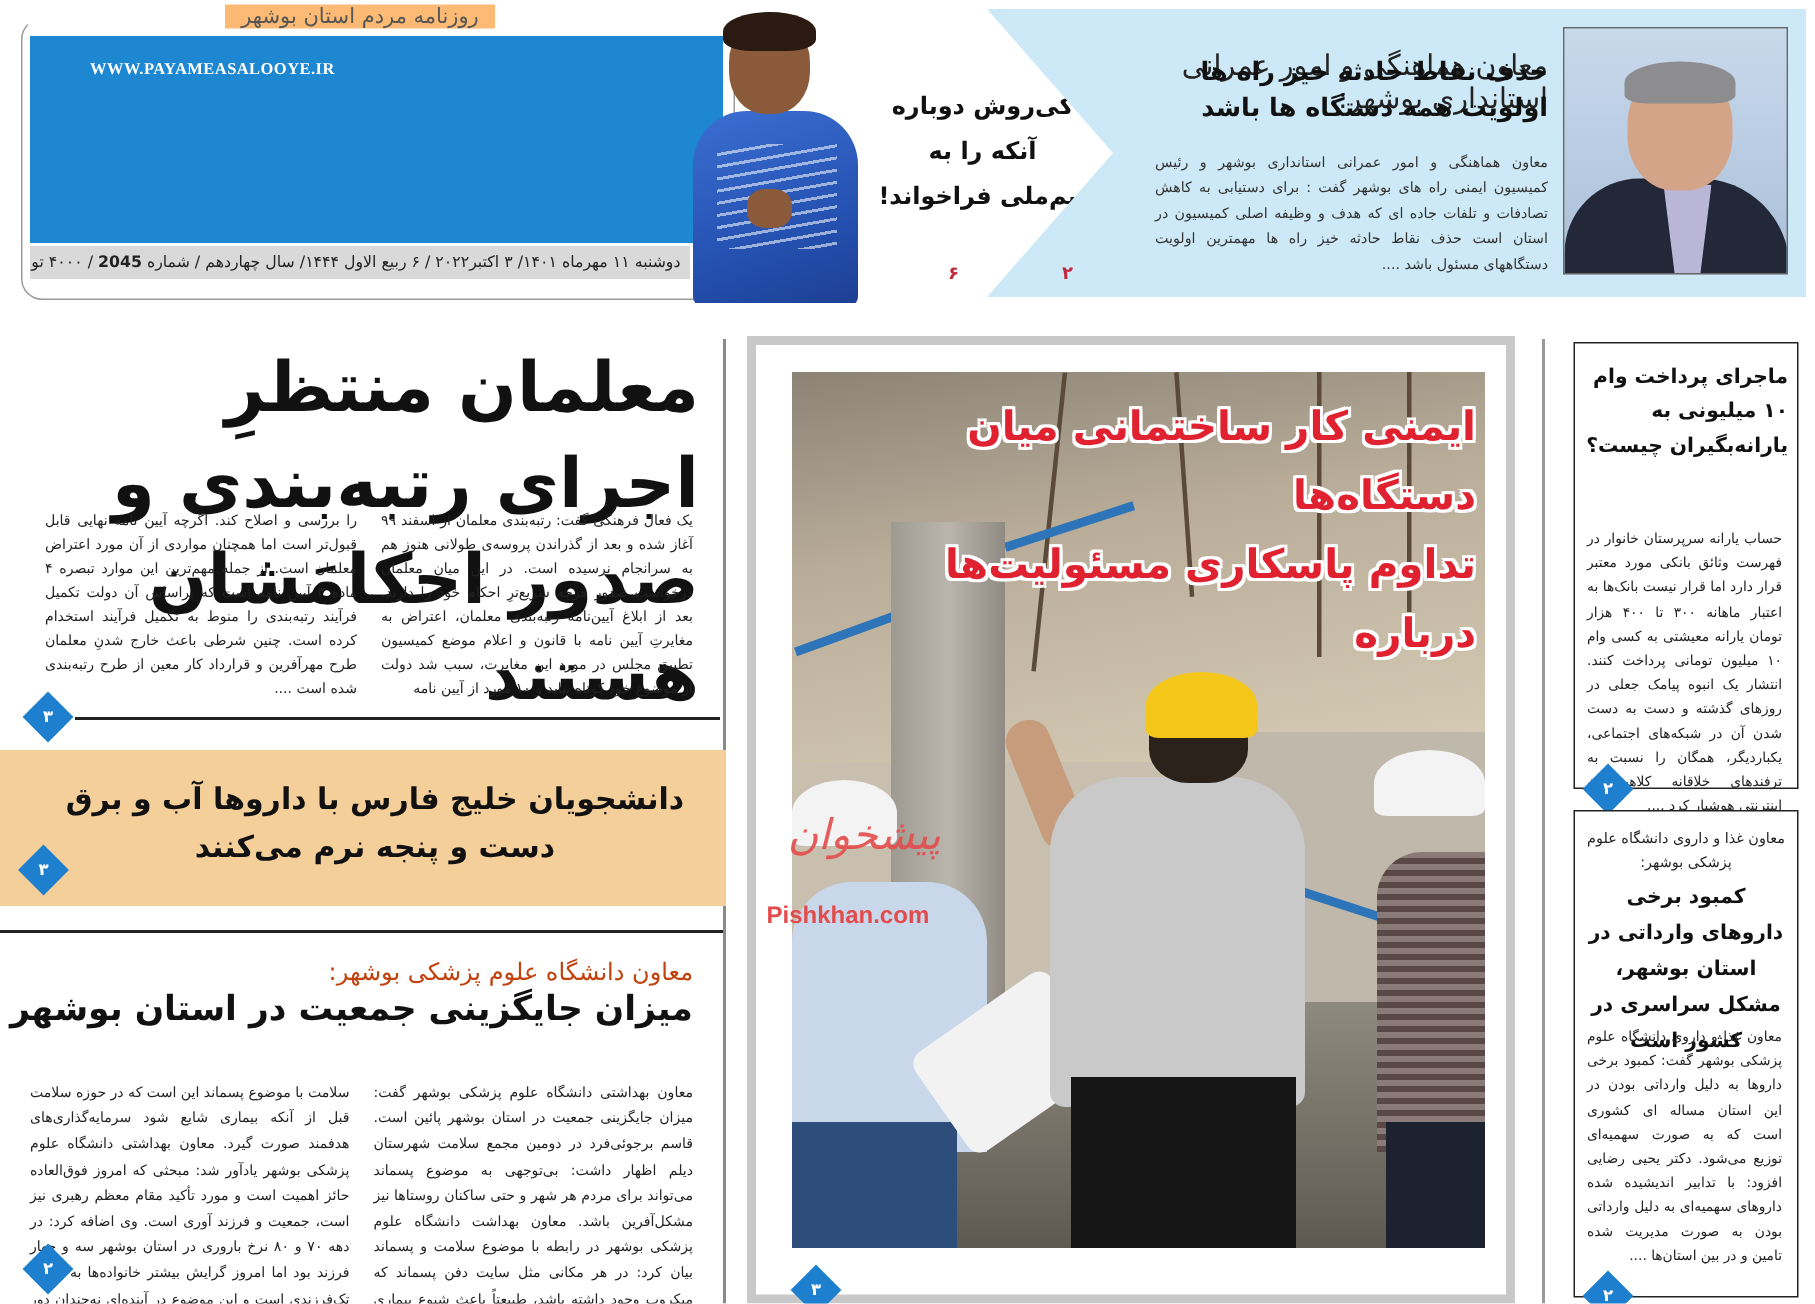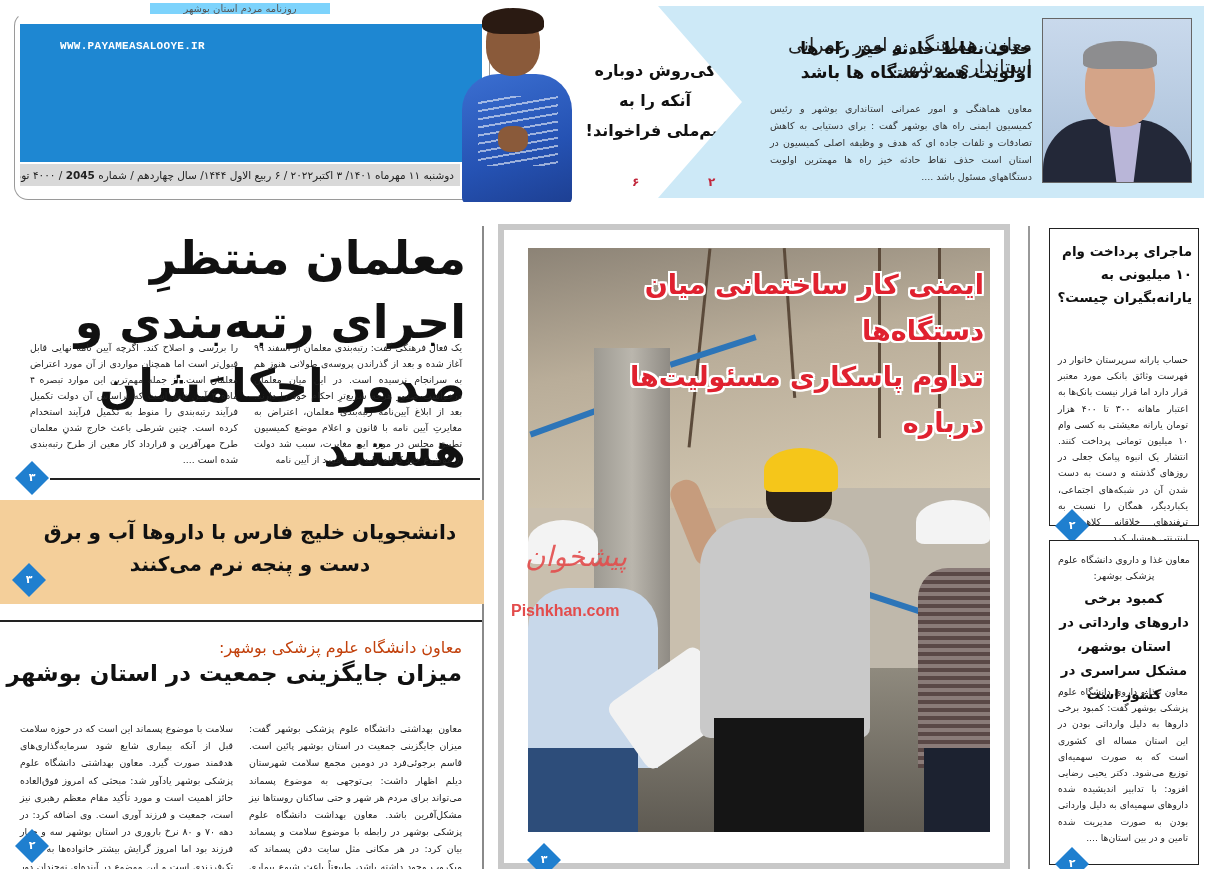--- a/index.html
+++ b/index.html
@@ -3,23 +3,23 @@
 <meta charset="utf-8">
 <style>
 *{box-sizing:border-box;margin:0;padding:0;}
 html,body{width:1210px;height:869px;overflow:hidden;background:#fff;}
 body{position:relative;font-family:"DejaVu Sans","Liberation Sans",sans-serif;color:#1a1a1a;}
 .rtl{direction:rtl;text-align:right;}
 .abs{position:absolute;}
 
 
 #masthead-frame{left:14px;top:12px;width:476px;height:188px;border:1.5px solid #9a9a9a;border-radius:14px;border-top-color:transparent;}
-#tagline{left:150px;top:3px;width:180px;text-align:center;font-size:10px;color:#555;background:#7dd3fc;}
+#tagline{left:150px;top:3px;width:180px;text-align:center;font-size:14px;color:#555;background:#fdba74;}
 #logo-band{left:20px;top:24px;width:462px;height:138px;background:#1e87d2;overflow:hidden;}
-#logo-url{left:40px;top:16px;font-family:Liberation Mono, monospace;font-weight:bold;font-size:11px;color:#fff;letter-spacing:.3px;}
+#logo-url{left:40px;top:16px;font-family:Liberation Serif, serif;font-weight:bold;font-size:11px;color:#fff;letter-spacing:.3px;}
 #logo-text{left:0;top:22px;width:462px;text-align:center;font-size:92px;line-height:110px;font-weight:bold;color:#fff;letter-spacing:-4px;font-family:"DejaVu Sans",sans-serif;-webkit-text-stroke:2px #fff;}
 #date-bar{left:20px;top:164px;width:440px;height:22px;background:#d9d9d9;font-size:10.5px;line-height:22px;padding-right:6px;color:#222;white-space:nowrap;overflow:hidden;}
 #date-bar b{font-weight:bold;}
 
 
 #player-photo{left:458px;top:6px;width:122px;height:196px;overflow:hidden;}
 .pl-head{position:absolute;left:28px;top:6px;width:54px;height:64px;border-radius:46% 46% 44% 44%;background:#8a5a3a;}
 .pl-hair{position:absolute;left:24px;top:2px;width:62px;height:26px;border-radius:50% 50% 30% 30%;background:#2a1a12;}
 .pl-body{position:absolute;left:4px;top:68px;width:110px;height:130px;border-radius:36px 36px 6px 6px;background:linear-gradient(160deg,#3b6fd1 0%,#2552b3 60%,#1d3f92 100%);}
 .pl-stripes{position:absolute;left:20px;top:90px;width:80px;height:70px;background:repeating-linear-gradient(170deg,transparent 0 6px,rgba(255,255,255,.55) 6px 8px);}

